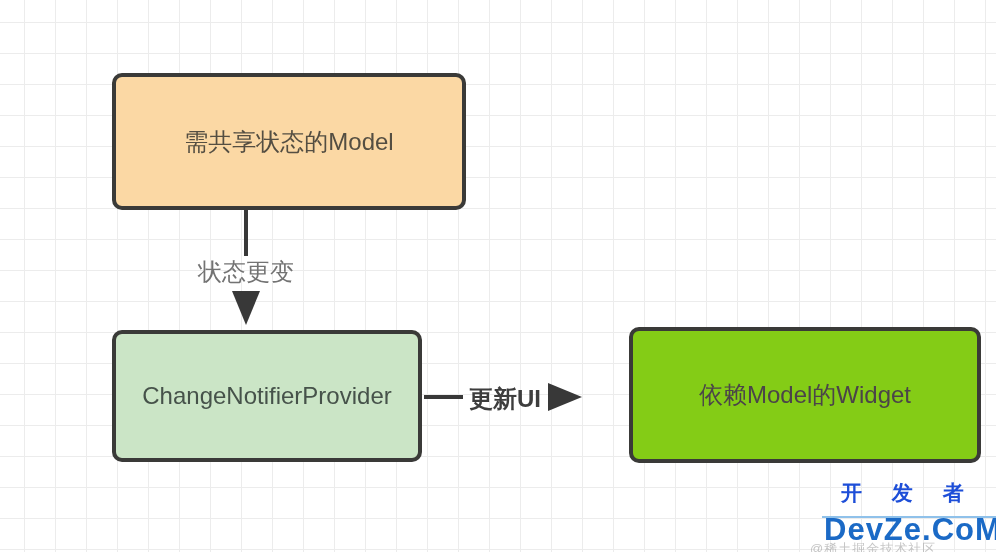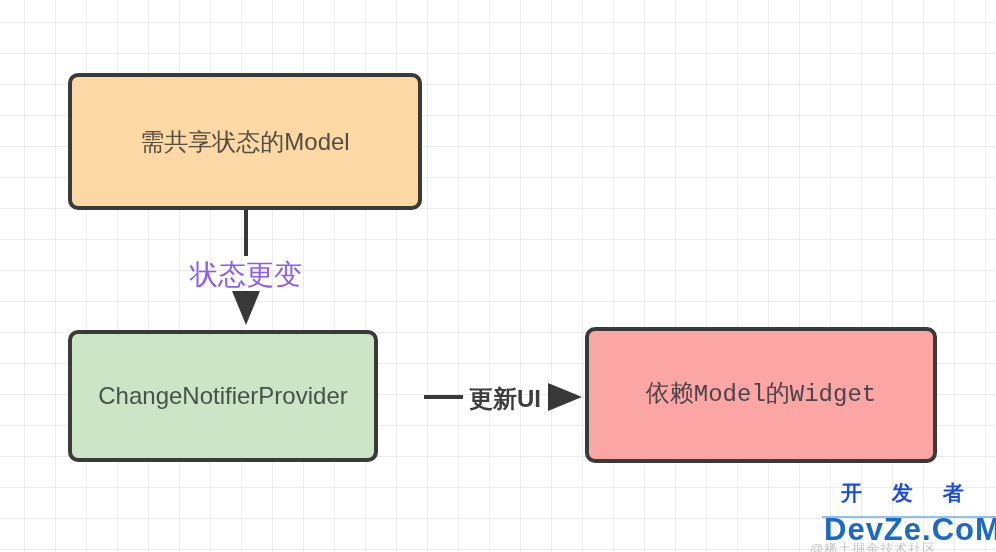--- a/index.html
+++ b/index.html
@@ -25,20 +25,21 @@
     border: 4px solid #3a3a38;
     border-radius: 10px;
     box-sizing: border-box;
     display: flex;
     flex-direction: column;
     align-items: center;
     justify-content: center;
     text-align: center;
     font-size: 24px;
     line-height: 1.4;
+    margin-left: 44px;
   }
   #node-model   { left: 68px;  top: 73px;  width: 354px; height: 137px; color: #544e42; }
   #node-provider{ left: 68px;  top: 330px; width: 310px; height: 132px; color: #46524a; }
   #node-widget  { left: 585px; top: 327px; width: 352px; height: 136px; color: #4b4449; }
 
   .edge-stem-v {
     position: absolute;
     left: 244px; top: 210px;
     width: 4px; height: 46px;
     background: #383838;
@@ -49,22 +50,22 @@
     width: 0; height: 0;
     border-left: 14px solid transparent;
     border-right: 14px solid transparent;
     border-top: 34px solid #383838;
   }
   .edge-label-v {
     position: absolute;
     left: 150px; top: 256px;
     width: 192px;
     text-align: center;
-    font-size: 28px;
-    color: #8b5cf6;
+    font-size: 24px;
+    color: #737373;
   }
 
   .edge-stem-h {
     position: absolute;
     left: 424px; top: 395px;
     width: 39px; height: 4px;
     background: #383838;
   }
   .edge-head-right {
     position: absolute;
@@ -135,20 +136,20 @@
 <div class="edge-head-down"></div>
 
 <div class="node" id="node-provider" style="background-color: rgb(203, 229, 198);">
   <span>ChangeNotifierProvider</span>
 </div>
 
 <div class="edge-stem-h"></div>
 <div class="edge-label-h">更新UI</div>
 <div class="edge-head-right"></div>
 
-<div class="node" id="node-widget" style="background-color: #fca5a5; font-family: Liberation Mono, monospace;">
+<div class="node" id="node-widget" style="background-color: #84cc16;">
   <span>依赖Model的Widget</span>
 </div>
 
 <div class="wm-faint">@稀土掘金技术社区</div>
 <div class="wm-cn">开 发 者</div>
 <div class="wm-rule"></div>
 <div class="wm-domain">DevZe.CoM</div>
 
 </body></html>

